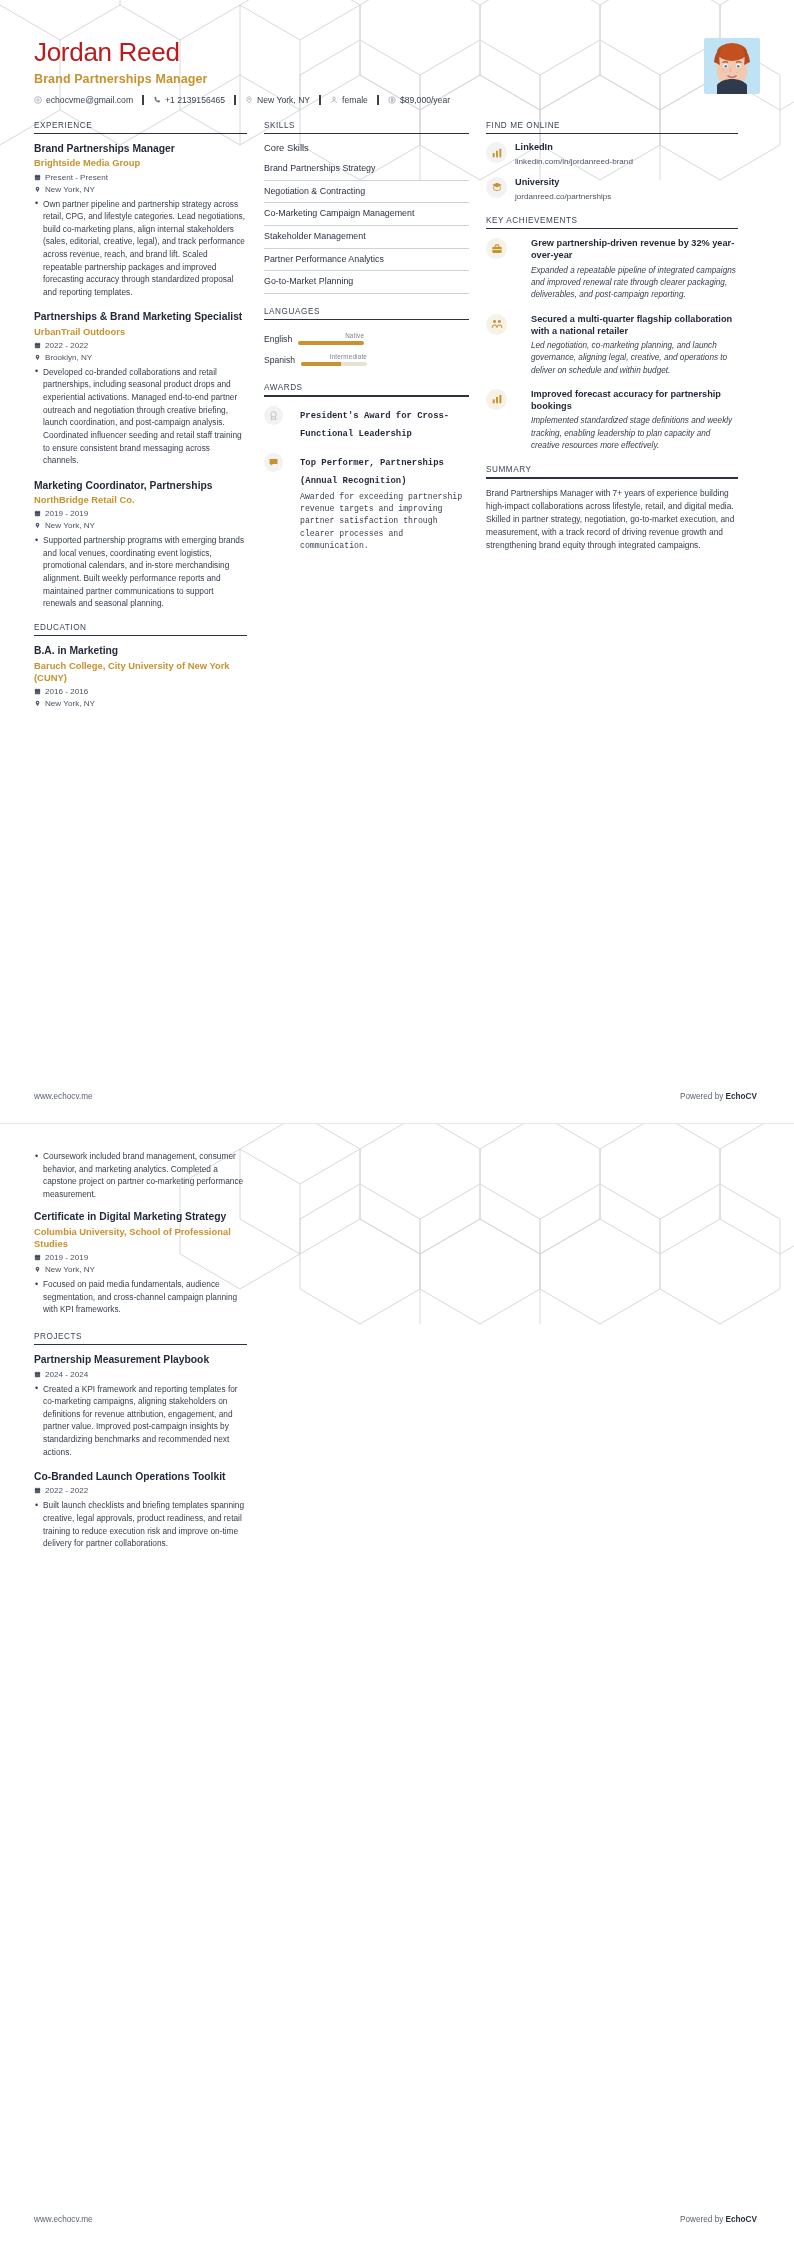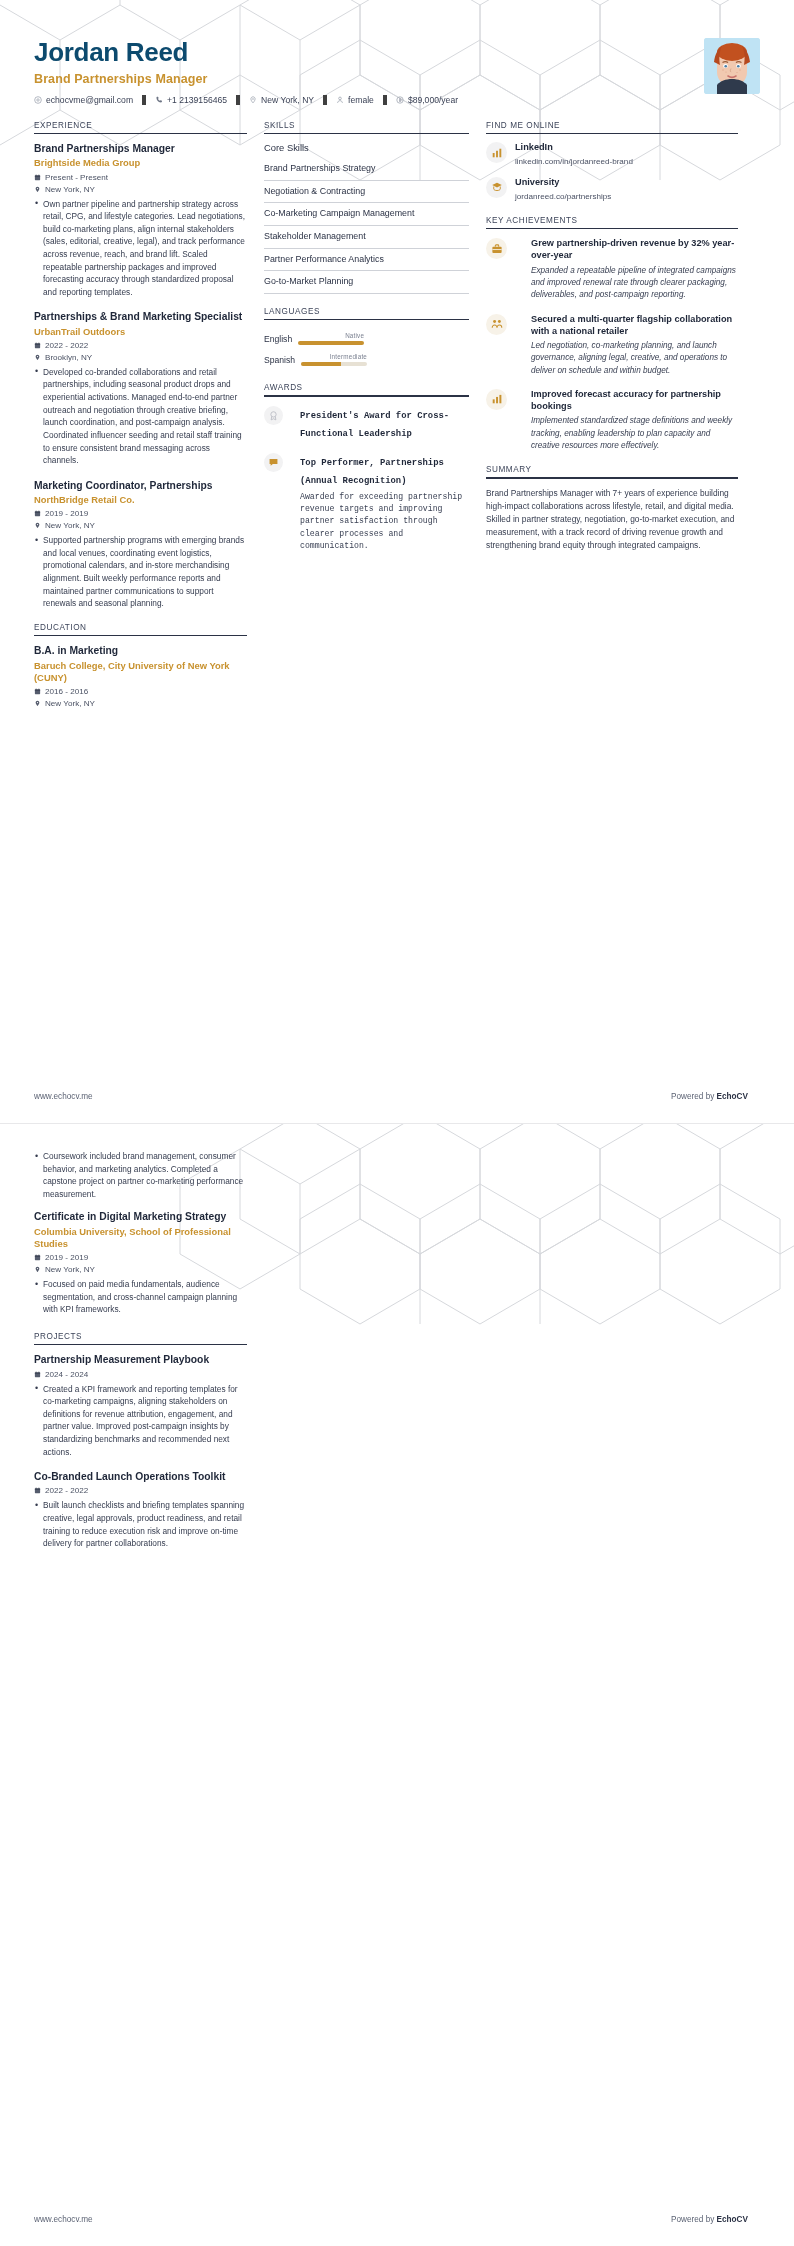--- a/index.html
+++ b/index.html
@@ -33,23 +33,23 @@
   .header {
     position: relative;
     z-index: 2;
     padding: 38px 34px 0 34px;
     display: flex;
     align-items: flex-start;
   }
   .header-left { flex: 1 1 auto; }
   .name {
     font-size: 26px;
-    font-weight: 700;
+    font-weight: 400;
     letter-spacing: -0.3px;
-    color: #0c4a6e;
+    color: #b91c1c;
     line-height: 1.1;
   }
   .jobtitle {
     margin-top: 5px;
     font-size: 12.5px;
     font-weight: 600;
     color: #c8922f;
     letter-spacing: 0.1px;
   }
   .contact-row {
@@ -61,21 +61,21 @@
     font-size: 8.6px;
     color: #3b4256;
   }
   .contact-item {
     display: flex;
     align-items: center;
     gap: 4px;
     padding: 0 9px 0 0;
     white-space: nowrap;
   }
-  .contact-item + .contact-item { padding-left: 9px; border-left: 4px solid #404040; }
+  .contact-item + .contact-item { padding-left: 9px; border-left: 2px solid #404040; }
   .contact-item svg { display: block; }
   .photo {
     width: 56px; height: 56px;
     border-radius: 3px;
     overflow: hidden;
     flex: 0 0 auto;
     margin-left: 14px;
     background: #bfe2f3;
     position: relative;
   }
@@ -228,21 +228,21 @@
     margin-top: 1px;
   }
   .ach-title { font-size: 9.2px; font-weight: 700; color: #1f2739; line-height: 1.33; }
   .ach-desc { font-size: 8.2px; color: #3a4154; line-height: 1.5; margin-top: 3px; font-style: italic; }
 
   .summary-text { font-size: 8.4px; line-height: 1.55; color: #353c4f; }
 
   
   .footer {
     position: absolute;
-    left: 0; right: 12px;
+    left: 0; right: 3px;
     bottom: 0;
     padding: 0 34px 22px 34px;
     display: flex;
     justify-content: space-between;
     font-size: 8.2px;
     color: #5c6374;
     z-index: 3;
   }
   .footer b { font-weight: 700; color: #2b3245; }
   .footer .powered { color: #5c6374; }

